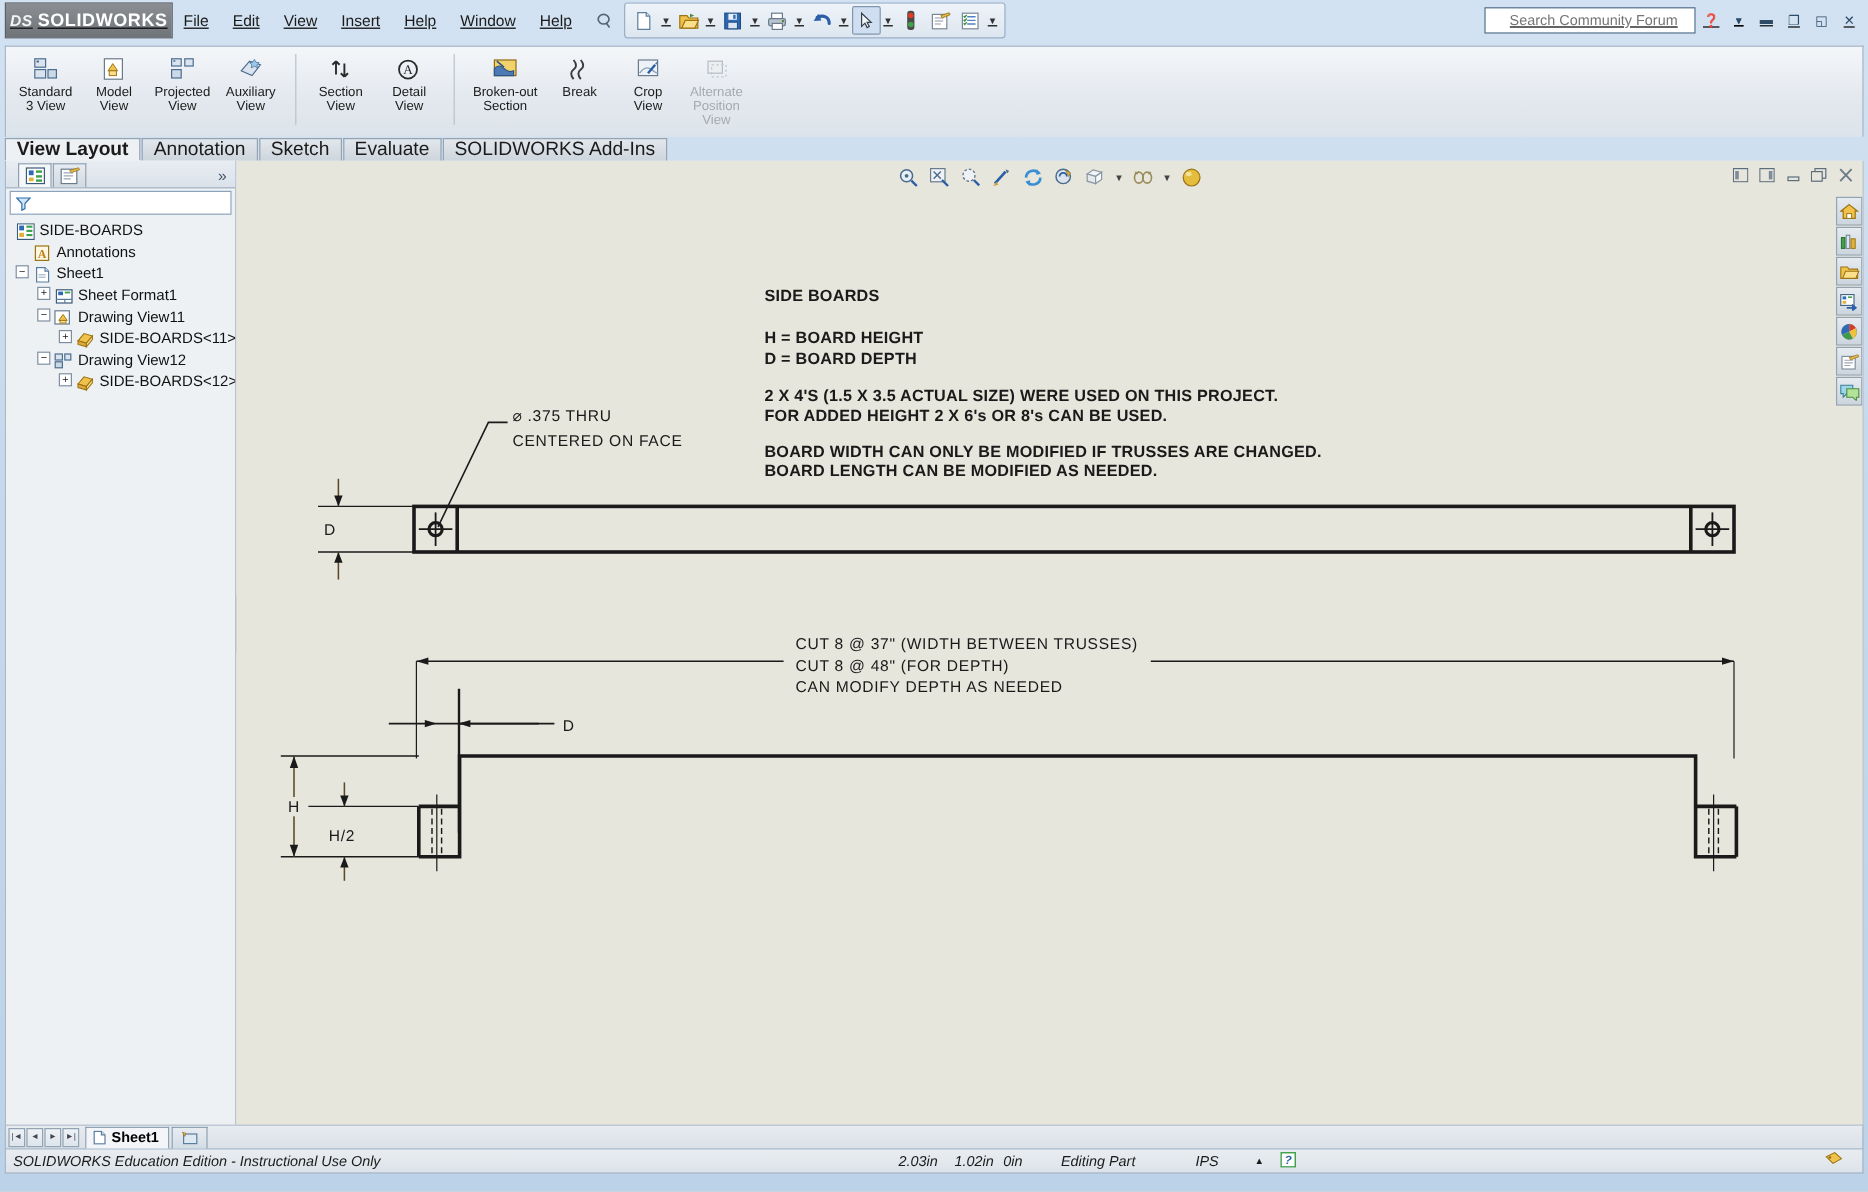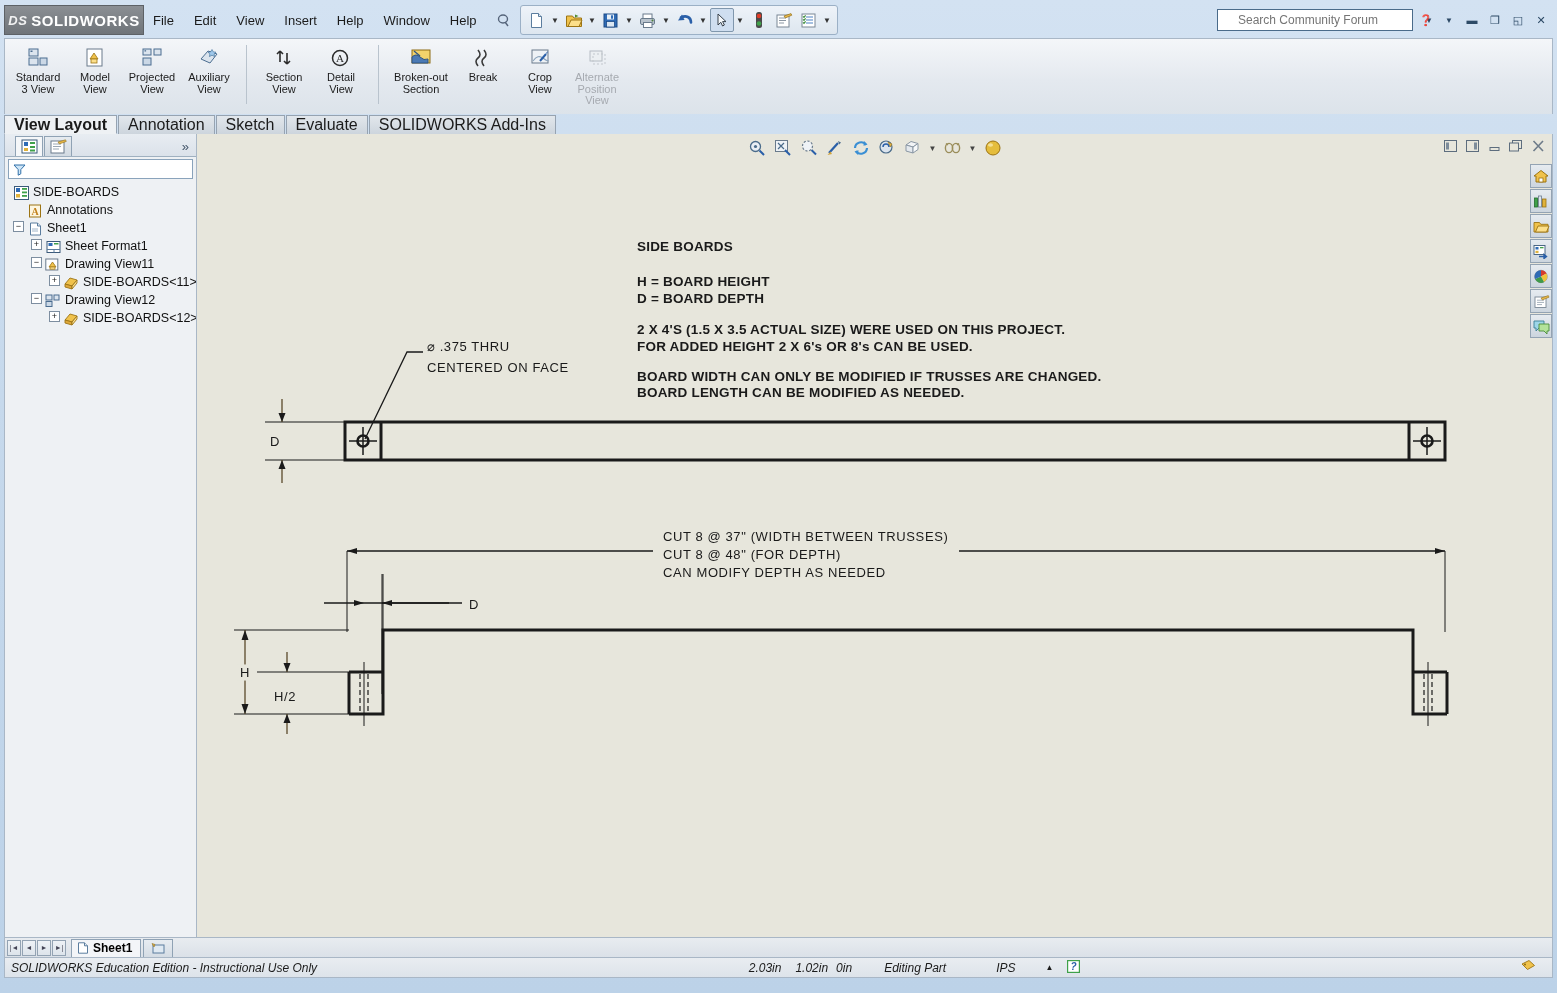--- a/index.html
+++ b/index.html
@@ -8,40 +8,40 @@
     font-family:"Liberation Sans",sans-serif;
     font-size:12px;
     background:#b8cce4;
     -webkit-font-smoothing:antialiased;
   }
   .app{position:relative;width:1557px;height:993px;
        background:linear-gradient(#d3e2f2,#c6d9ec 40%,#bcd2e8);
        box-sizing:border-box;padding:2px 4px 3px 4px;}
 
   
-  .titlebar{position:relative;height:36px;display:flex;align-items:center;}
+  .titlebar{position:relative;height:36px;display:flex;align-items:flex-start;text-decoration:underline;}
   .logo{width:140px;height:30px;background:linear-gradient(#8b8f94,#6f7479);
         display:flex;align-items:center;justify-content:center;gap:4px;
         color:#fff;font-size:15px;font-weight:bold;letter-spacing:.5px;
         border:1px solid #5d6166;box-sizing:border-box;}
   .logo .ds{font-style:italic;font-size:13px;opacity:.9;}
   .menubar{display:flex;align-items:center;height:30px;gap:2px;}
   .menubar .mi{padding:4px 9px;font-size:13px;color:#1b1b1b;cursor:default;border-radius:2px;}
   .pin{width:22px;height:22px;margin-left:4px;display:flex;align-items:center;justify-content:center;}
   .qtb{display:flex;align-items:center;height:30px;gap:1px;margin-left:6px;
        background:linear-gradient(#eef3f9,#dde6ef);border:1px solid #9bb0c6;
        border-radius:3px;padding:1px 4px;box-sizing:border-box;}
   .qbtn{width:24px;height:24px;display:flex;align-items:center;justify-content:center;border-radius:2px;}
   .qbtn.sel{background:#cfdef0;border:1px solid #8097ad;box-sizing:border-box;}
   .caret{width:11px;height:24px;display:flex;align-items:center;justify-content:center;
          font-size:8px;color:#333;}
   .doctitle{position:absolute;left:0;right:0;top:6px;text-align:center;font-size:13px;color:#1b1b1b;
             pointer-events:none;}
   .rightbox{margin-left:auto;display:flex;align-items:center;gap:3px;height:30px;padding-right:2px;}
-  .searchbox{display:flex;align-items:center;width:196px;height:22px;background:#fff;
+  .searchbox{display:flex;align-items:center;width:176px;height:22px;background:#fff;
      border:1px solid #4a6b8a;box-sizing:border-box;padding:0 3px;gap:15px;}
   .searchbox input{border:0;outline:0;flex:1;font-size:12px;color:#333;font-family:"Liberation Sans",sans-serif;background:transparent;}
   .wbtn{width:20px;height:18px;display:flex;align-items:center;justify-content:center;
         font-size:11px;color:#2d4a66;}
 
   
   .ribbon{height:76px;background:linear-gradient(#f4f6f9,#e4e9ef 55%,#dce3ea);
           border:1px solid #a9b7c6;border-bottom:none;display:flex;align-items:stretch;
           box-sizing:border-box;}
   .rgroup{display:flex;align-items:flex-start;padding:4px 5px 0 5px;gap:1px;}

